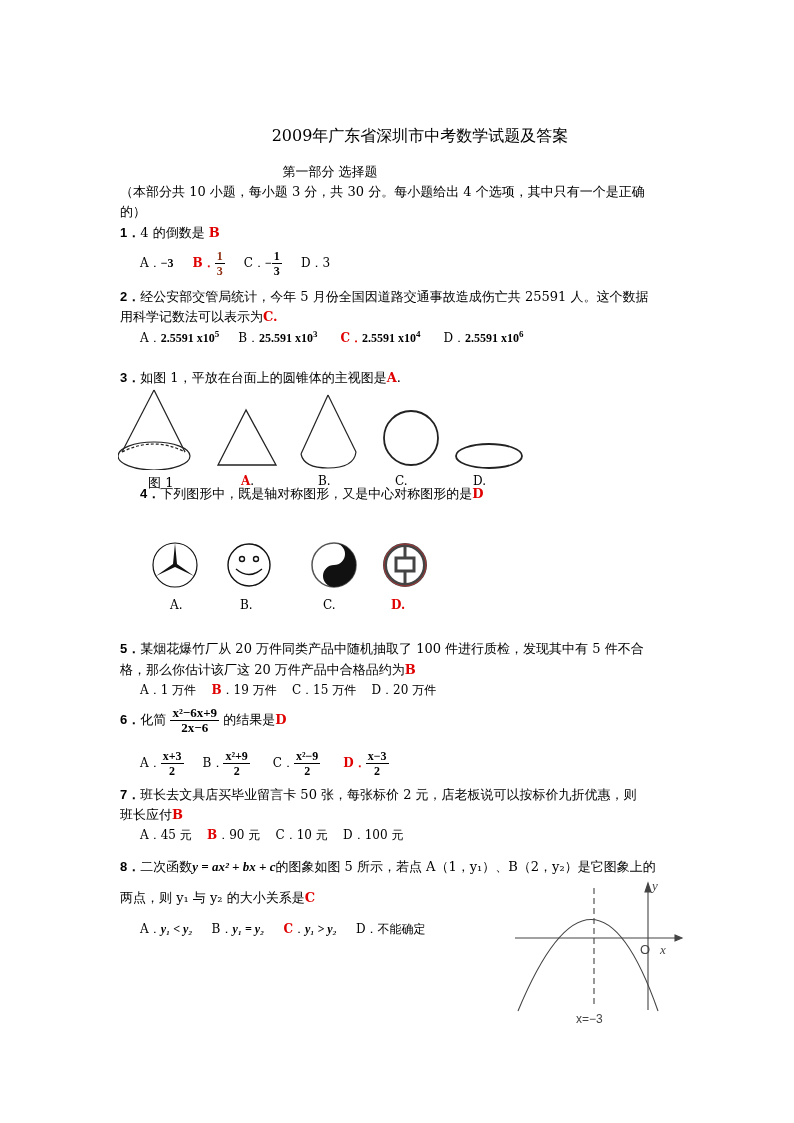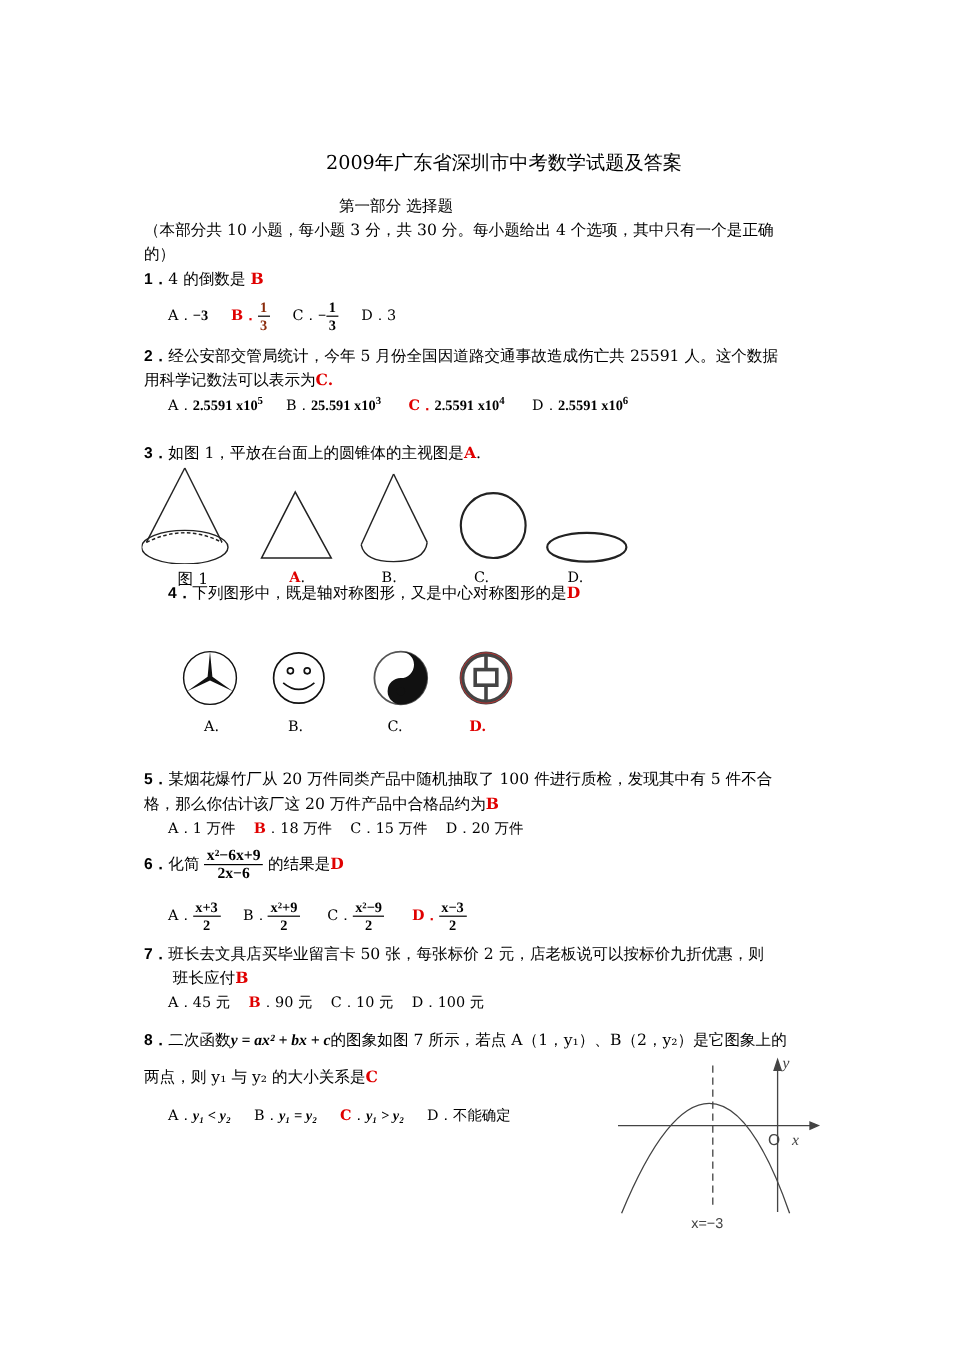--- a/index.html
+++ b/index.html
@@ -120,21 +120,21 @@
 
 <div class="abs t" style="left:120px;top:640px;">
   <span class="num">5．</span><span>某烟花爆竹厂从 20 万件同类产品中随机抽取了 100 件进行质检，发现其中有 5 件不合</span>
 </div>
 <div class="abs t" style="left:120px;top:661px;">
   <span>格，那么你估计该厂这 20 万件产品中合格品约为</span><span class="red">B</span>
 </div>
 <div class="abs opt" style="left:140px;top:682px;">
   <span><span>A．</span><span>1 万件</span></span>
   &nbsp;&nbsp;
-  <span><span class="red">B</span><span>．18 万件</span></span>
+  <span><span class="red">B</span><span>．19 万件</span></span>
   &nbsp;&nbsp;
   <span><span>C．</span><span>15 万件</span></span>
   &nbsp;&nbsp;
   <span><span>D．</span><span>20 万件</span></span>
 </div>
 
 <div class="abs t" style="left:120px;top:706px;">
   <span class="num">6．</span><span>化简</span>
   <span class="frac"><span class="n">x²−6x+9</span><span class="d">2x−6</span></span>
   <span>的结果是</span><span class="red">D</span>
@@ -145,35 +145,35 @@
   <span><span>B．</span><span class="frac"><span class="n">x²+9</span><span class="d">2</span></span></span>
   &nbsp;&nbsp;&nbsp;&nbsp;
   <span><span>C．</span><span class="frac"><span class="n">x²−9</span><span class="d">2</span></span></span>
   &nbsp;&nbsp;&nbsp;&nbsp;
   <span><span class="red">D．</span><span class="frac"><span class="n">x−3</span><span class="d">2</span></span></span>
 </div>
 
 <div class="abs t" style="left:120px;top:786px;">
   <span class="num">7．</span><span>班长去文具店买毕业留言卡 50 张，每张标价 2 元，店老板说可以按标价九折优惠，则</span>
 </div>
-<div class="abs t" style="left:120px;top:806px;margin-left:24px;">
+<div class="abs t" style="left:120px;top:806px;">
   <span>班长应付</span><span class="red">B</span>
 </div>
 <div class="abs opt" style="left:140px;top:827px;text-align:center;">
   <span><span>A．</span><span>45 元</span></span>
   &nbsp;&nbsp;
   <span><span class="red">B</span><span>．90 元</span></span>
   &nbsp;&nbsp;
   <span><span>C．</span><span>10 元</span></span>
   &nbsp;&nbsp;
   <span><span>D．</span><span>100 元</span></span>
 </div>
 
 <div class="abs t" style="left:120px;top:858px;">
-  <span class="num">8．</span><span>二次函数</span><span class="it">y = ax² + bx + c</span><span>的图象如图 7 所示，若点 A（1，y₁）、B（2，y₂）是它图象上的</span>
+  <span class="num">8．</span><span>二次函数</span><span class="it">y = ax² + bx + c</span><span>的图象如图 5 所示，若点 A（1，y₁）、B（2，y₂）是它图象上的</span>
 </div>
 <div class="abs t" style="left:120px;top:889px;">
   <span>两点，则 y₁ 与 y₂ 的大小关系是</span><span class="red">C</span>
 </div>
 <div class="abs opt" style="left:140px;top:921px;">
   <span><span>A．</span><span class="it">y₁ &lt; y₂</span></span>
   &nbsp;&nbsp;&nbsp;
   <span><span>B．</span><span class="it">y₁ = y₂</span></span>
   &nbsp;&nbsp;&nbsp;
   <span><span class="red">C</span>．<span class="it">y₁ &gt; y₂</span></span>

